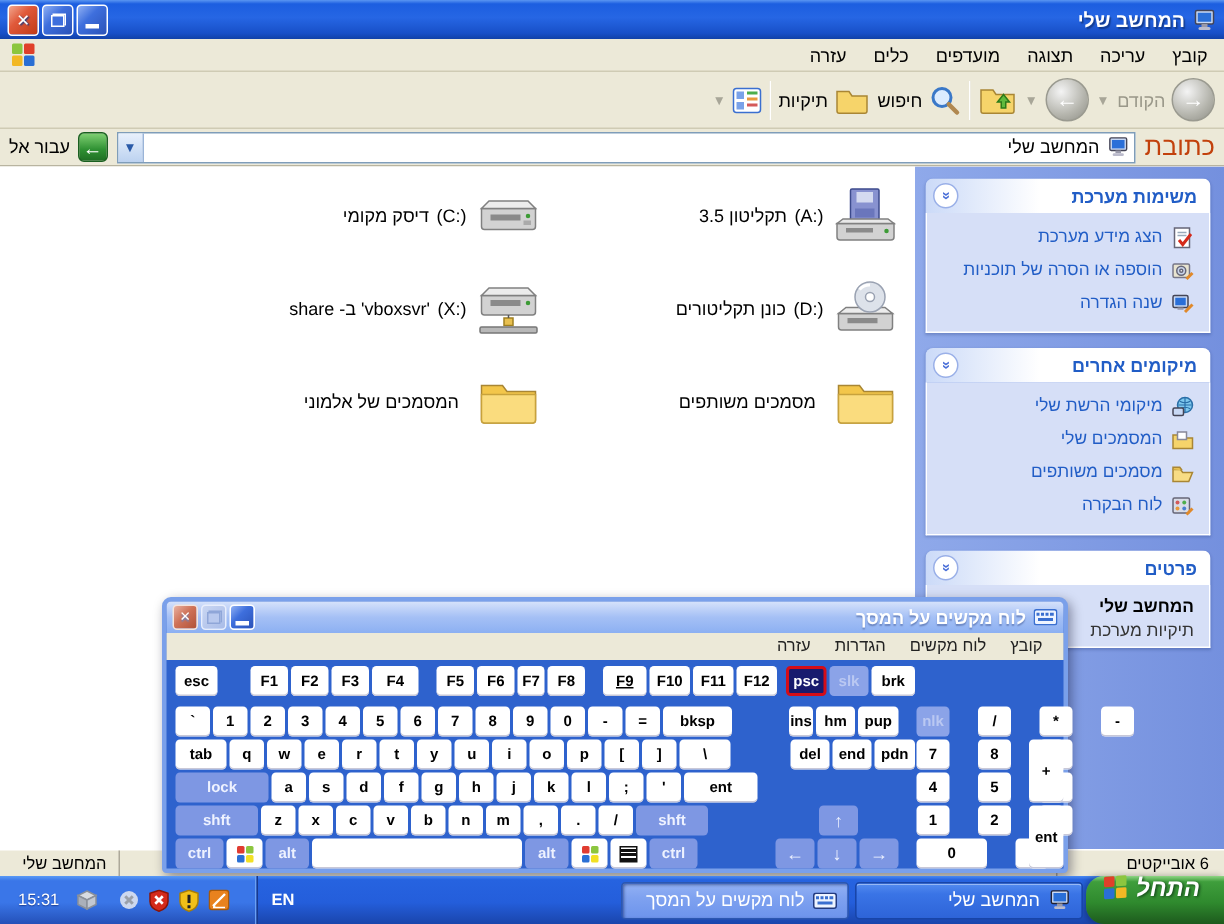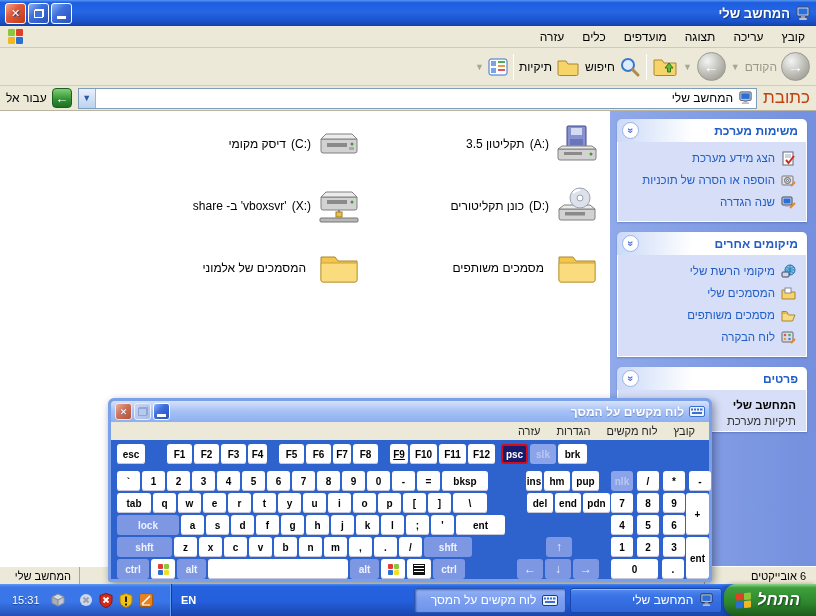--- a/index.html
+++ b/index.html
@@ -82,31 +82,31 @@
   .kmain{position:absolute;left:6px;top:4px;width:492px}
   .krow{display:flex;gap:2px;margin-bottom:2px;height:20px}
   .krow.fr{margin-bottom:7px}
   .key{height:20px;flex:none;border-radius:3px;background:#fff;color:#000;font-weight:bold;font-size:10px;display:flex;align-items:center;justify-content:center;cursor:default;box-shadow:inset 0 -1px 0 #c8c8d8}
   .key.mod{background:#7e97e3;color:#eef2ff;box-shadow:none}
   .key.dim{background:#8ba3e8;color:#bac8f2;box-shadow:none}
   .key.sel{background:#181b6e;color:#fff;border:2px solid #d40d18;box-shadow:none}
   .key.arrow{font-size:12px}
   .ksp{height:20px;flex:none}
   .knum{position:absolute;left:500px;top:31px;width:97px}
-  .knum .krow{gap:4px}
+  .knum .krow{gap:19px}
   .key.tall{position:absolute;left:75px;width:22px;height:42px}
   .wlg{display:grid;grid-template-columns:5px 5px;grid-gap:1px}
   .wlg i{width:5px;height:5px;border-radius:1px}
   .wlg i:nth-child(1){background:#e03c31}.wlg i:nth-child(2){background:#8cc63f}
   .wlg i:nth-child(3){background:#2a6fd4}.wlg i:nth-child(4){background:#f2e024}
   .mng{width:12px;height:11px;border:1px solid #111;background:repeating-linear-gradient(180deg,#fff 0 1px,#111 1px 3px)}
 
   
   .taskbar{position:absolute;left:0;right:0;bottom:0;height:32px;z-index:300;background:linear-gradient(180deg,#4a8af2 0%,#2663e0 8%,#245edb 55%,#1a45ac 100%);display:flex;align-items:center}
-  .start{direction:ltr;height:32px;flex:none;display:flex;align-items:center;gap:6px;padding:0 16px 0 12px;border-radius:12px 0 0 12px;background:linear-gradient(180deg,#8ed584 0%,#3f9e3c 12%,#2f8a2e 55%,#1d5a1d 100%);color:#fff;font-size:16px;font-style:italic;font-weight:bold;text-shadow:1px 1px 2px #14441a;box-shadow:-2px 0 4px rgba(0,0,0,.3)}
+  .start{direction:ltr;height:32px;flex:none;display:flex;align-items:flex-start;gap:6px;padding:0 16px 0 12px;border-radius:12px 0 0 12px;background:linear-gradient(180deg,#8ed584 0%,#3f9e3c 12%,#2f8a2e 55%,#1d5a1d 100%);color:#fff;font-size:16px;font-style:italic;font-weight:bold;text-shadow:1px 1px 2px #14441a;box-shadow:-2px 0 4px rgba(0,0,0,.3)}
   .tbtn{height:25px;width:152px;flex:none;margin:0 2px;border-radius:3px;border:1px solid #1845a8;background:linear-gradient(180deg,#548cf0 0%,#3a74e6 30%,#2e64d8 100%);color:#fff;font-size:12px;display:flex;align-items:center;gap:6px;padding:0 7px;overflow:hidden;white-space:nowrap;box-shadow:inset 0 1px 0 rgba(255,255,255,.4)}
   .tbtn.pressed{background:linear-gradient(180deg,#93b1f4 0%,#7fa2f0 40%,#6d94ec 100%);border-color:#2c57b0;box-shadow:inset 1px 1px 2px rgba(10,30,90,.5)}
   .tb-spacer{flex:1}
   .lang{color:#fff;font-weight:bold;font-size:11px;padding:0 9px}
   .tray{direction:ltr;height:32px;flex:none;width:172px;display:flex;align-items:center;gap:4px;padding:0 8px 0 12px;background:linear-gradient(180deg,#5a9af6 0%,#3a76e8 10%,#3a76e8 55%,#2450b8 100%);border-right:1px solid #18398c;box-shadow:-1px 0 0 #6aa0f4 inset}
   .clock{color:#fff;font-size:11px;margin-right:6px;text-shadow:0 1px 1px #1a3c90}
   .trayico{width:16px;height:16px;display:flex;align-items:center;justify-content:center}
 </style>
 </head>
 <body>
@@ -421,28 +421,28 @@
       <span class="menu-item">עזרה</span>
     </div>
     <div class="osk-keys">
       <div class="kmain">
           <div class="krow fr">
             <div class="key" style="width: 28px;">esc</div>
             <div class="ksp" style="width: 18px;"></div>
             <div class="key" style="width: 25px;">F1</div>
             <div class="key" style="width: 25px;">F2</div>
             <div class="key" style="width: 25px;">F3</div>
-            <div class="key" style="width: 19px;">F4</div>
+            <div class="key" style="width: 31px;">F4</div>
             <div class="ksp" style="width: 8px;"></div>
             <div class="key" style="width: 25px;">F5</div>
             <div class="key" style="width: 25px;">F6</div>
             <div class="key" style="width: 18px;">F7</div>
             <div class="key" style="width: 25px;">F8</div>
             <div class="ksp" style="width: 8px;"></div>
-            <div class="key" style="width: 18px; text-decoration: underline;">F9</div>
+            <div class="key" style="width: 29px; text-decoration: underline;">F9</div>
             <div class="key" style="width: 27px;">F10</div>
             <div class="key" style="width: 27px;">F11</div>
             <div class="key" style="width: 27px;">F12</div>
             <div class="ksp" style="width: 2px;"></div>
             <div class="key sel" style="width: 27px;">psc</div>
             <div class="key dim" style="width: 26px;">slk</div>
             <div class="key" style="width: 29px;">brk</div>
           </div>
           <div class="krow">
             <div class="key" style="width: 23px;">`</div>

